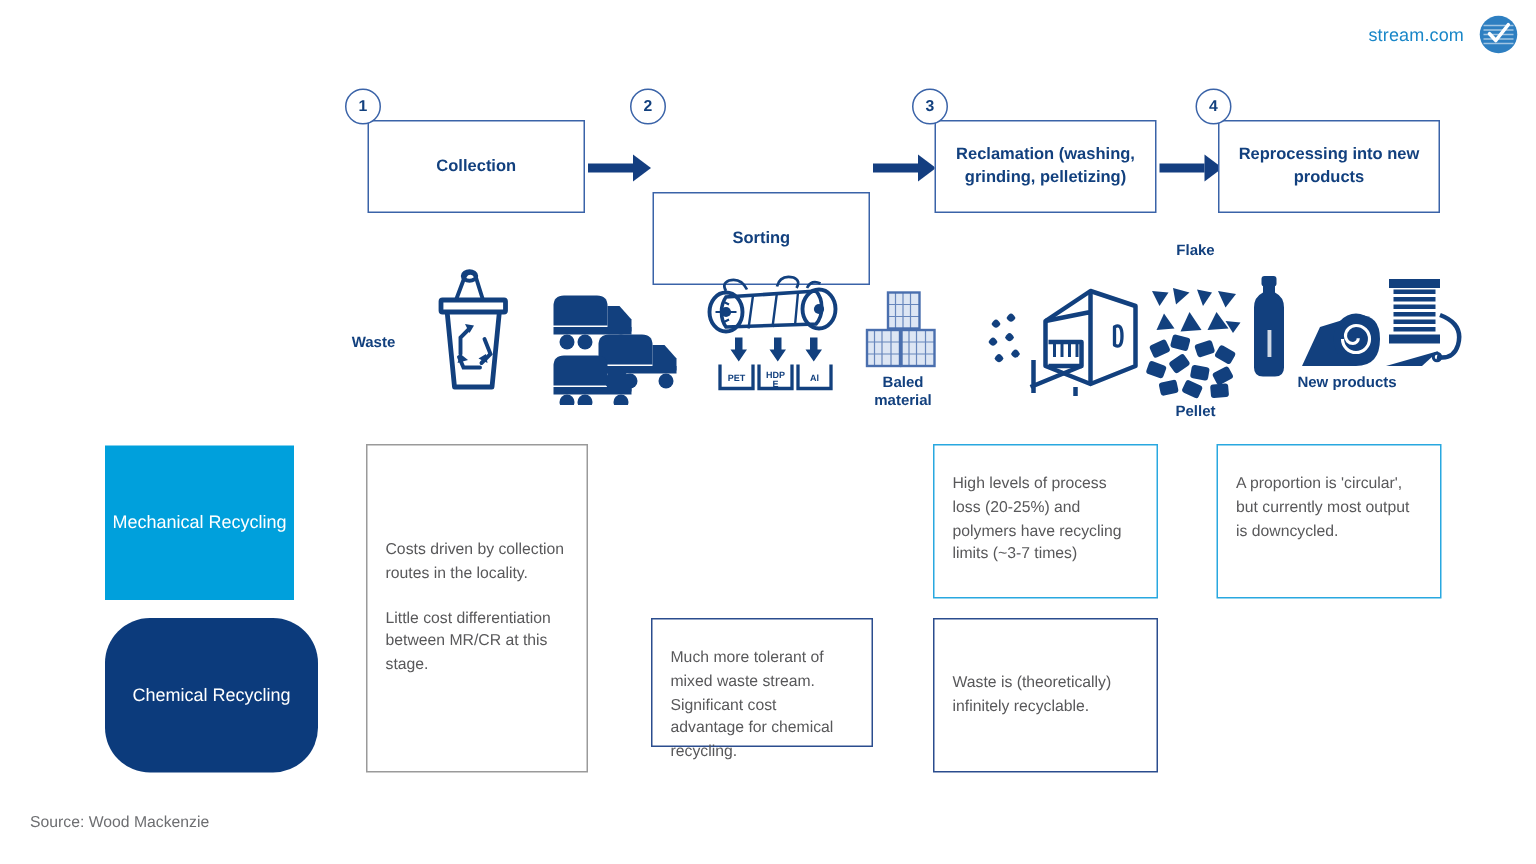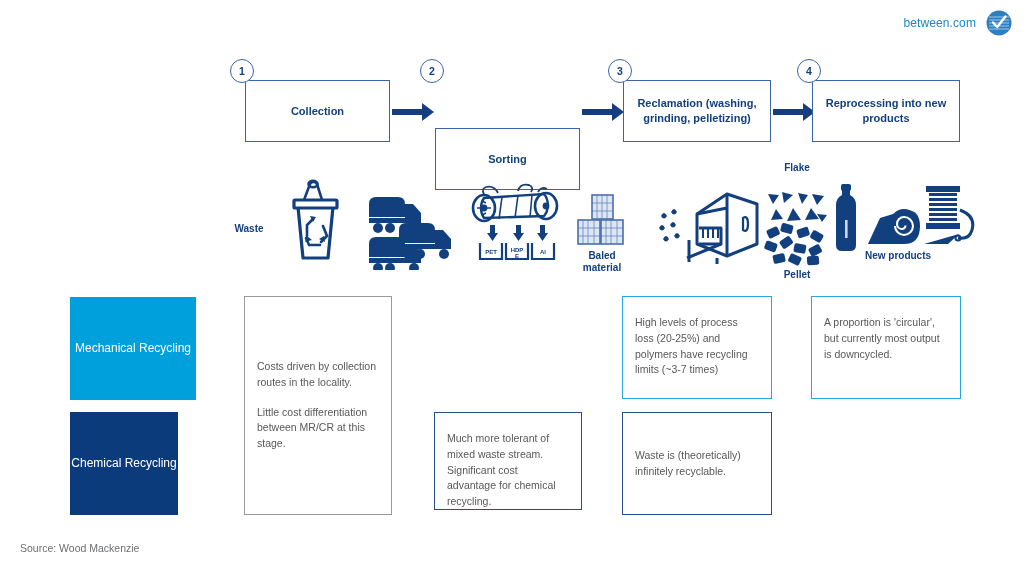--- a/index.html
+++ b/index.html
@@ -83,21 +83,21 @@
     position:absolute;left:20px;top:542px;
     font-size:10.5px;color:#6d6e71;
   }
 </style>
 </head>
 <body>
 
 <div class="stage">
 
   <div class="brand">
-    <span class="brand-text">between.com</span>
+    <span class="brand-text">stream.com</span>
     <span class="brand-mark">
       <svg width="26" height="26" viewBox="0 0 26 26" aria-hidden="true">
         <circle cx="13" cy="13" r="12.5" fill="#2e7fc1"></circle>
         <path d="M3 7 H23 M3 10 H23 M3 13 H23 M3 16 H23 M3 19 H23" stroke="#ffffff" stroke-width="1.1" opacity=".55"></path>
         <path d="M7 12.5 L11.2 17 L19.5 6.5" stroke="#ffffff" stroke-width="2.4" fill="none" stroke-linecap="round" stroke-linejoin="round"></path>
       </svg>
     </span>
   </div>
 
   <div class="step-num" style="left:230px;top:59px;">1</div>
@@ -317,30 +317,30 @@
       <path d="M132 28 q16 6 12 20 q-3 10 -14 8" fill="none" stroke="#12407e" stroke-width="3"></path>
       <path d="M96 62 L131 52 L120 62 z"></path>
       <circle cx="130" cy="56" r="2.5" fill="none" stroke="#12407e" stroke-width="2"></circle>
     </svg>
   </div>
   <div class="icon-label" style="left:848px;top:250px;width:100px;">New products</div>
 
   <div class="chip" style="left:70px;top:297px;width:126px;height:103px;background:#00a0dc;">
     <span>Mechanical Recycling</span>
   </div>
-  <div class="chip" style="left:70px;top:412px;width:108px;height:103px;background:#0c3b7c;">
+  <div class="chip" style="left:70px;top:412px;width:142px;height:103px;background:#0c3b7c;border-radius:30px;">
     <span>Chemical Recycling</span>
   </div>
 
   <div class="card" style="left:244px;top:296px;width:148px;height:219px;border:1px solid #9a9a9a;">
     <p>Costs driven by collection routes in the locality.</p>
     <p>Little cost differentiation between MR/CR at this stage.</p>
   </div>
 
-  <div class="card v-top" style="left:434px;top:412px;width:148px;height:98px;border:1.5px solid #2b4d8e;">
+  <div class="card v-top" style="left:434px;top:412px;width:148px;height:86px;border:1.5px solid #2b4d8e;">
     <p>Much more tolerant of mixed waste stream. Significant cost advantage for chemical recycling.</p>
   </div>
 
   <div class="card v-top" style="left:622px;top:296px;width:150px;height:103px;border:1.5px solid #29a8e0;">
     <p>High levels of process loss (20-25%) and polymers have recycling limits (~3-7 times)</p>
   </div>
   <div class="card" style="left:622px;top:412px;width:150px;height:103px;border:1.5px solid #2b4d8e;">
     <p>Waste is (theoretically) infinitely recyclable.</p>
   </div>
 

